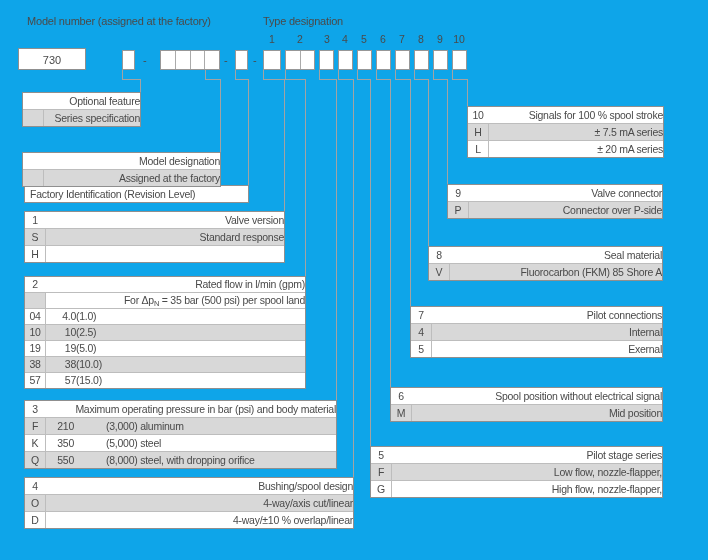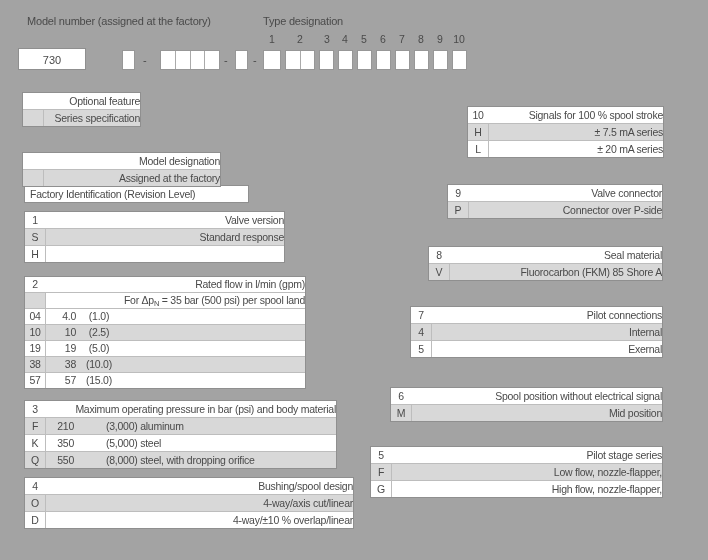--- a/index.html
+++ b/index.html
@@ -1,16 +1,16 @@
 <!DOCTYPE html>
 <html><head>
 <meta charset="utf-8">
 <style>
   html,body{margin:0;padding:0;background:#ffffff;}
-  #stage{position:relative;width:708px;height:560px;background:#a3a3a3;overflow:hidden;
+  #stage{position:relative;width:708px;height:560px;background:#0ea5e9;overflow:hidden;
          font-family:"Liberation Sans",sans-serif;color:#4a4a4a;}
   .lbl{position:absolute;font-size:11px;letter-spacing:-0.2px;white-space:nowrap;}
   .posnum{position:absolute;top:33px;width:20px;text-align:center;font-size:10.5px;}
   .dash{position:absolute;top:52px;height:16px;line-height:16px;font-size:11px;}
   
   .sbox{position:absolute;top:50px;height:20px;border:1px solid #979797;background:#fff;box-sizing:border-box;}
   .cellgroup{position:absolute;top:50px;height:20px;display:flex;border:1px solid #979797;background:#fff;box-sizing:border-box;}
   .cell{flex:1;border-right:1px solid #aaaaaa;}
   .cell:last-child{border-right:none;}
   .modelbox{position:absolute;left:18px;top:48px;width:68px;height:22px;border:1px solid #8f8f8f;
@@ -23,21 +23,21 @@
   .tbl{position:absolute;border:1px solid #8f8f8f;background:#fff;box-sizing:border-box;
        font-size:10.5px;letter-spacing:-0.25px;}
   .row{display:flex;height:16px;line-height:16px;border-top:1px solid #bdbdbd;white-space:nowrap;}
   .row:first-child{border-top:none;}
   .tbl-flow .row{height:15px;line-height:15px;}
   .shaded{background:#d8d8d8;}
   .code{width:20px;flex:none;text-align:center;border-right:1px solid #bdbdbd;}
   .hdr .code{border-right:none;}
   .txt{padding-left:6px;flex:1;overflow:hidden;text-align:right;}
   .val-l{width:30px;flex:none;text-align:right;}
-  .val-g{width:46px;flex:none;text-align:center;}
+  .val-g{width:46px;flex:none;text-align:left;}
   .val-b{width:28px;flex:none;text-align:right;}
   .txt-ind{padding-left:32px;flex:1;overflow:hidden;}
   .single{height:16px;line-height:16px;padding-left:5px;white-space:nowrap;}
   .subn{font-size:7.5px;position:relative;top:2px;}
 </style>
 </head>
 <body>
 
 <div id="stage">
 

